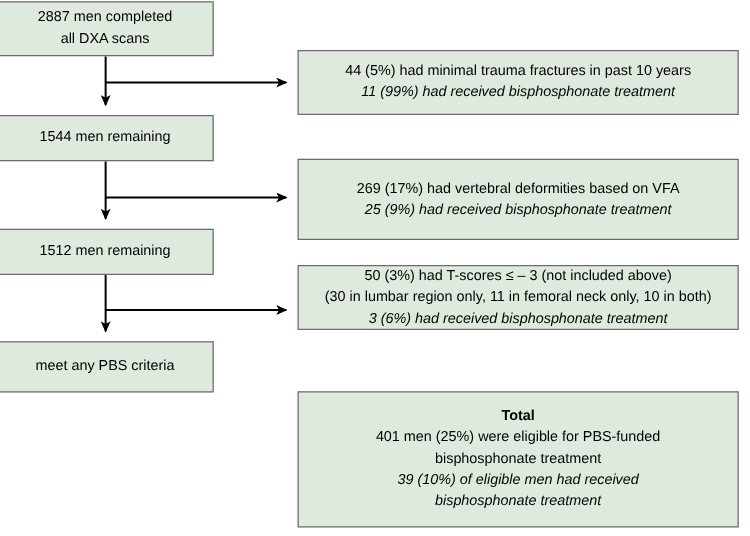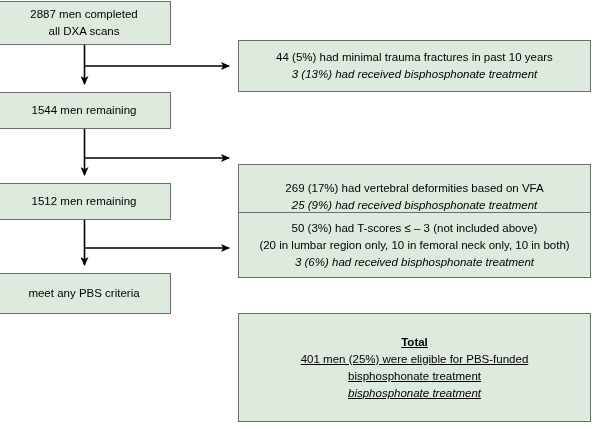--- a/index.html
+++ b/index.html
@@ -42,23 +42,23 @@
   .box .line.bold {
     font-weight: bold;
   }
   
   #box-dxa-scans   { left: -3px;  top: 1px;   width: 174px; height: 44px; }
   #box-remaining-1 { left: -3px;  top: 92px;  width: 174px; height: 37px; }
   #box-remaining-2 { left: -3px;  top: 183px; width: 174px; height: 37px; }
   #box-not-meet    { left: -3px;  top: 273px; width: 174px; height: 41px; }
   
   #box-fractures   { left: 238px; top: 40px;  width: 353px; height: 52px; }
-  #box-vfa         { left: 238px; top: 127px; width: 353px; height: 65px; margin-top: 37px; }
-  #box-tscores     { left: 238px; top: 212px; width: 353px; height: 66px; }
-  #box-total       { left: 238px; top: 313px; width: 353px; height: 109px; text-decoration: underline; }
+  #box-vfa         { left: 238px; top: 127px; width: 353px; height: 65px; }
+  #box-tscores     { left: 238px; top: 212px; width: 353px; height: 52px; }
+  #box-total       { left: 238px; top: 313px; width: 353px; height: 109px; }
 
   svg#connectors {
     position: absolute;
     left: 0;
     top: 0;
     width: 600px;
     height: 429px;
     pointer-events: none;
   }
 </style>
@@ -111,34 +111,35 @@
   <div class="box" id="box-remaining-2">
     <span class="line">1512 men remaining</span>
   </div>
 
   <div class="box" id="box-not-meet">
     <span class="line">meet any PBS criteria</span>
   </div>
 
   <div class="box" id="box-fractures">
     <span class="line">44 (5%) had minimal trauma fractures in past 10 years</span>
-    <span class="line italic">3 (13%) had received bisphosphonate treatment</span>
+    <span class="line italic">11 (99%) had received bisphosphonate treatment</span>
   </div>
 
   <div class="box" id="box-vfa">
     <span class="line">269 (17%) had vertebral deformities based on VFA</span>
     <span class="line italic">25 (9%) had received bisphosphonate treatment</span>
   </div>
 
   <div class="box" id="box-tscores">
     <span class="line">50 (3%) had T-scores ≤ – 3 (not included above)</span>
-    <span class="line">(20 in lumbar region only, 10 in femoral neck only, 10 in both)</span>
+    <span class="line">(30 in lumbar region only, 11 in femoral neck only, 10 in both)</span>
     <span class="line italic">3 (6%) had received bisphosphonate treatment</span>
   </div>
 
   <div class="box" id="box-total">
     <span class="line bold">Total</span>
     <span class="line">401 men (25%) were eligible for PBS-funded</span>
     <span class="line">bisphosphonate treatment</span>
+    <span class="line italic">39 (10%) of eligible men had received</span>
     <span class="line italic">bisphosphonate treatment</span>
   </div>
 
 </div>
 
 </body></html>

